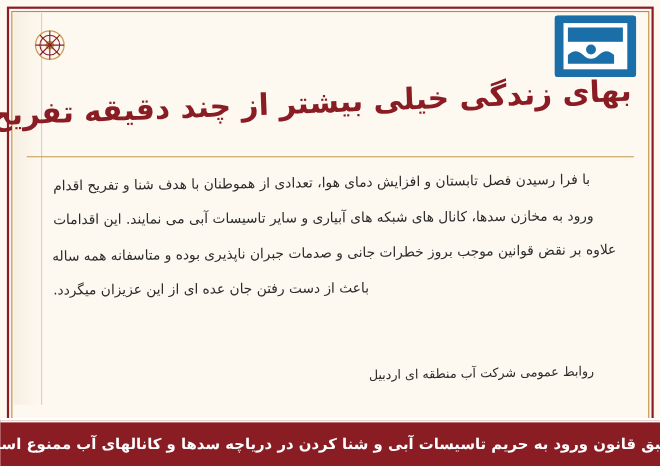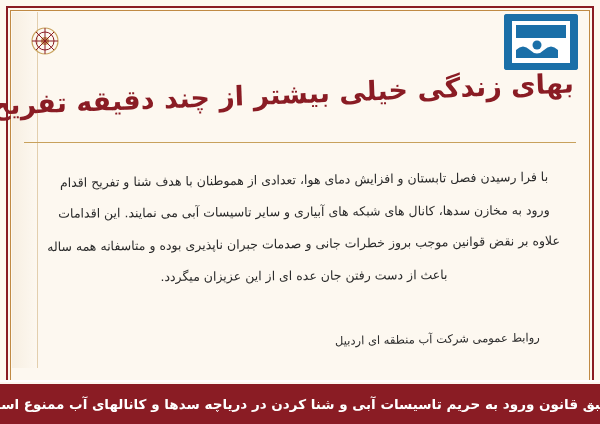--- a/index.html
+++ b/index.html
@@ -94,25 +94,25 @@
     position: absolute;
     left: 24px;
     right: 24px;
     top: 142px;
     border-top: 1px solid #c8a15c;
   }
 
   
   .body-block {
     position: absolute;
-    top: 164px;
+    top: 150px;
     left: 48px;
     right: 40px;
     direction: rtl;
-    text-align: center;
+    text-align: left;
   }
   .body-line {
     color: #2b2b2b;
     font-size: 12.5px;
     line-height: 2.55;
     white-space: nowrap;
     direction: rtl;
   }
   .body-line:nth-child(odd) { transform: rotate(-0.7deg); }
   .body-line:nth-child(even) { transform: rotate(-0.4deg); }

